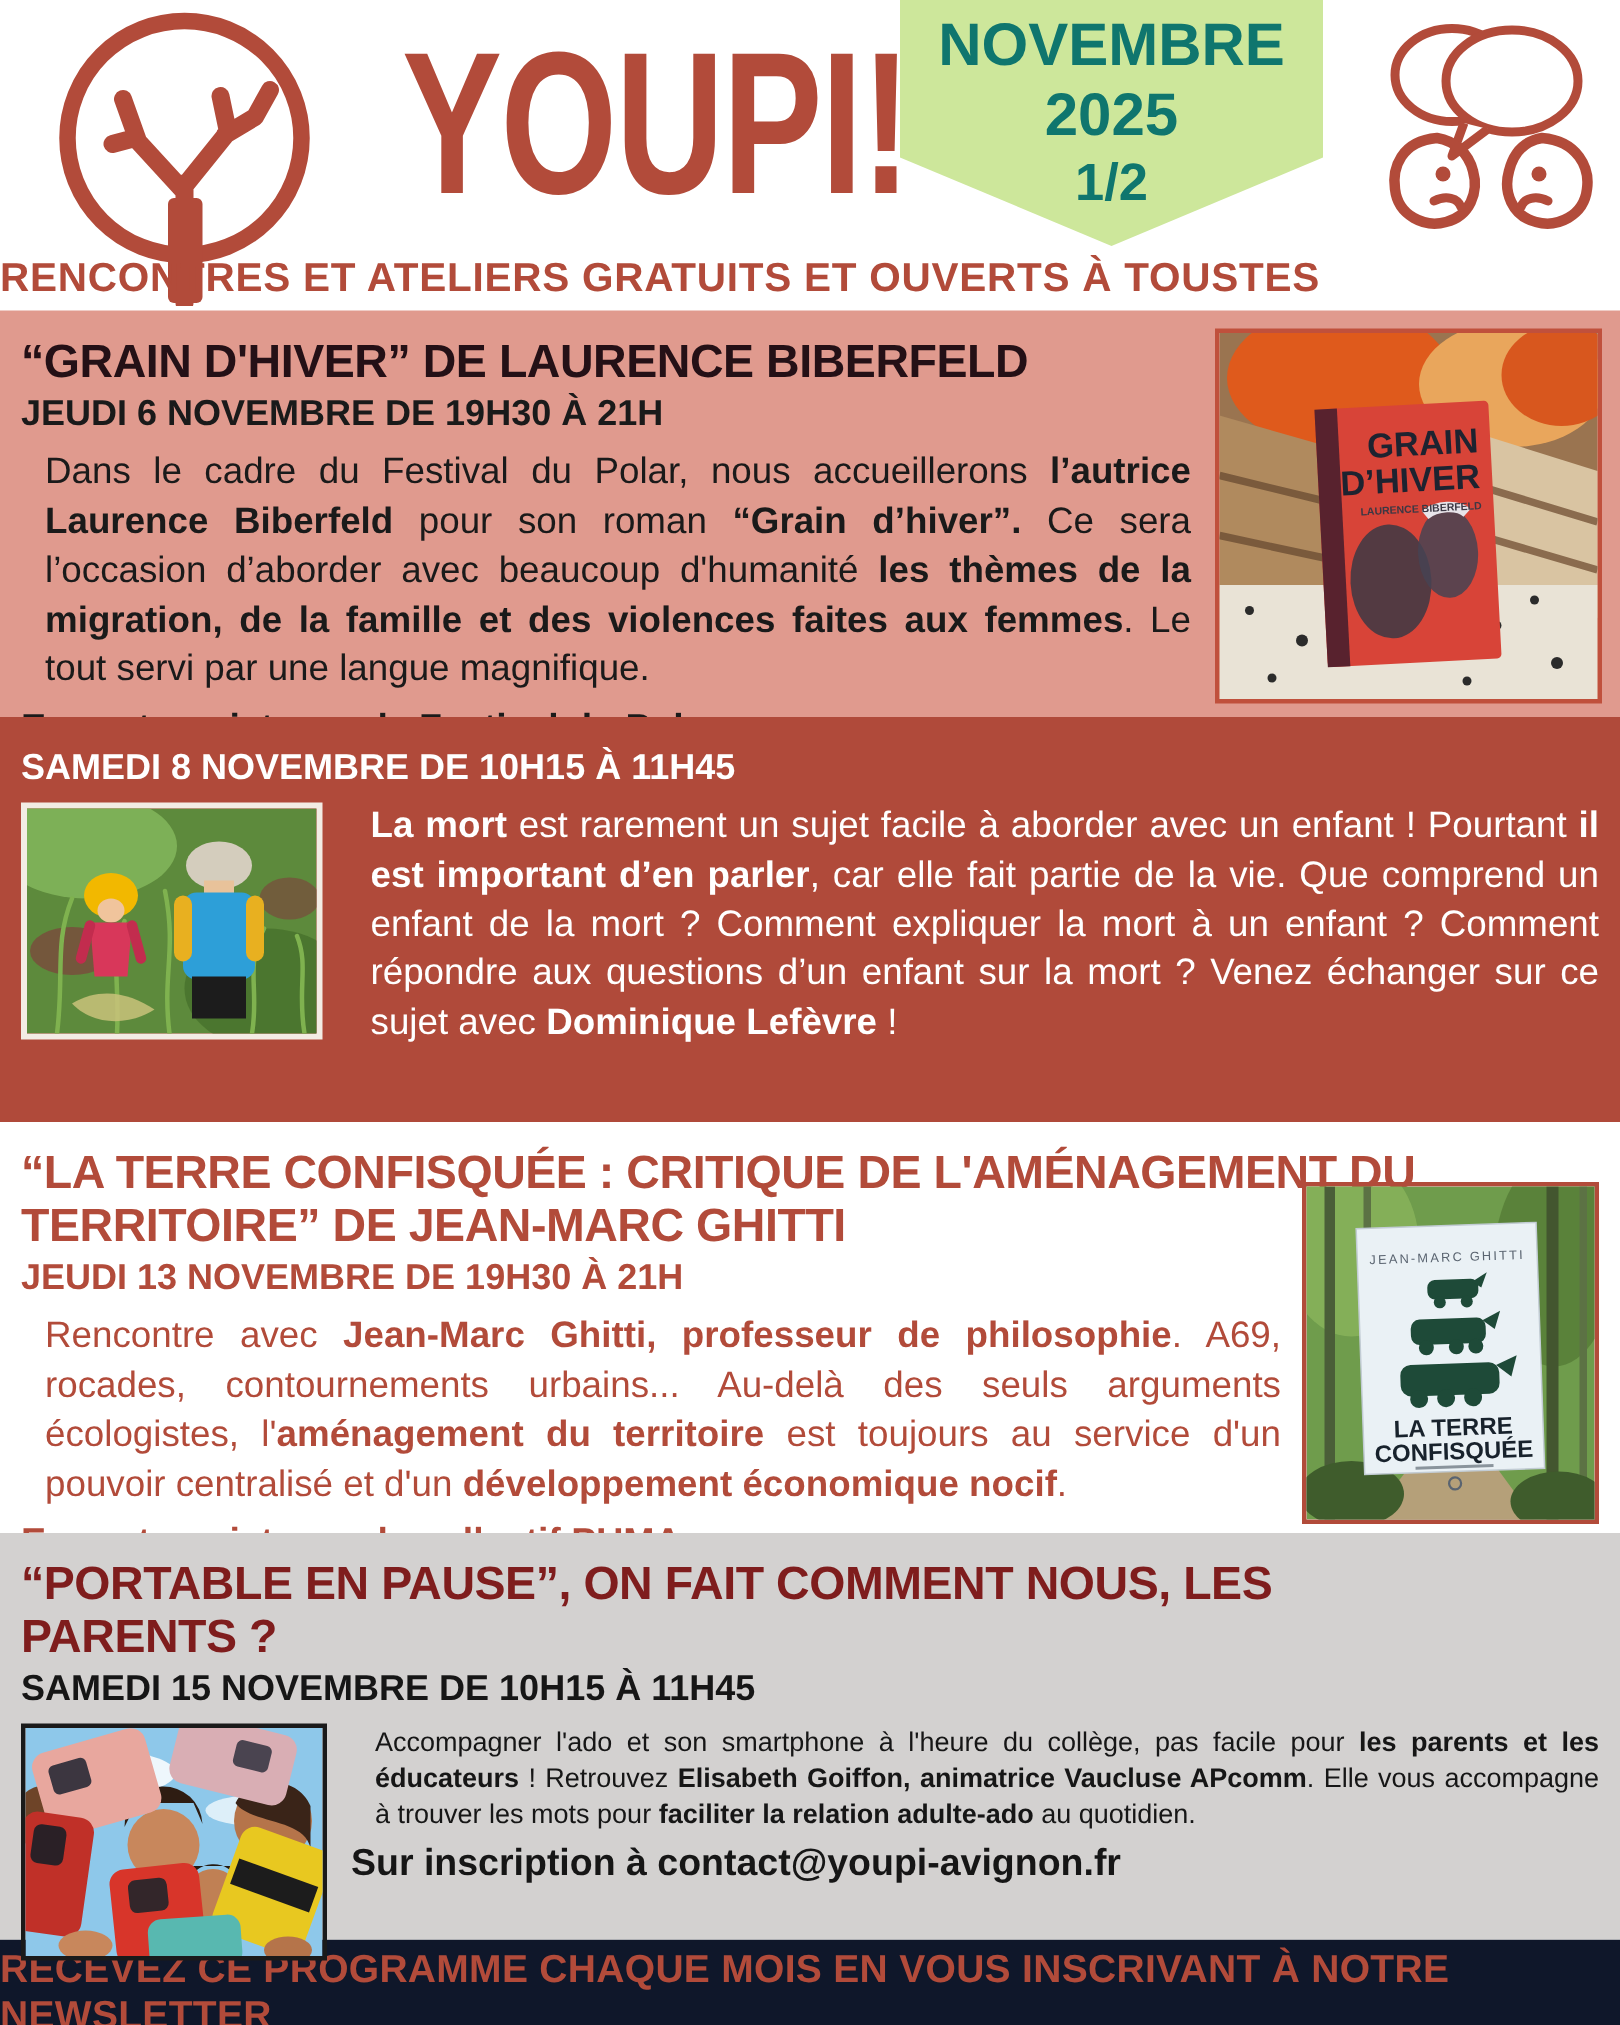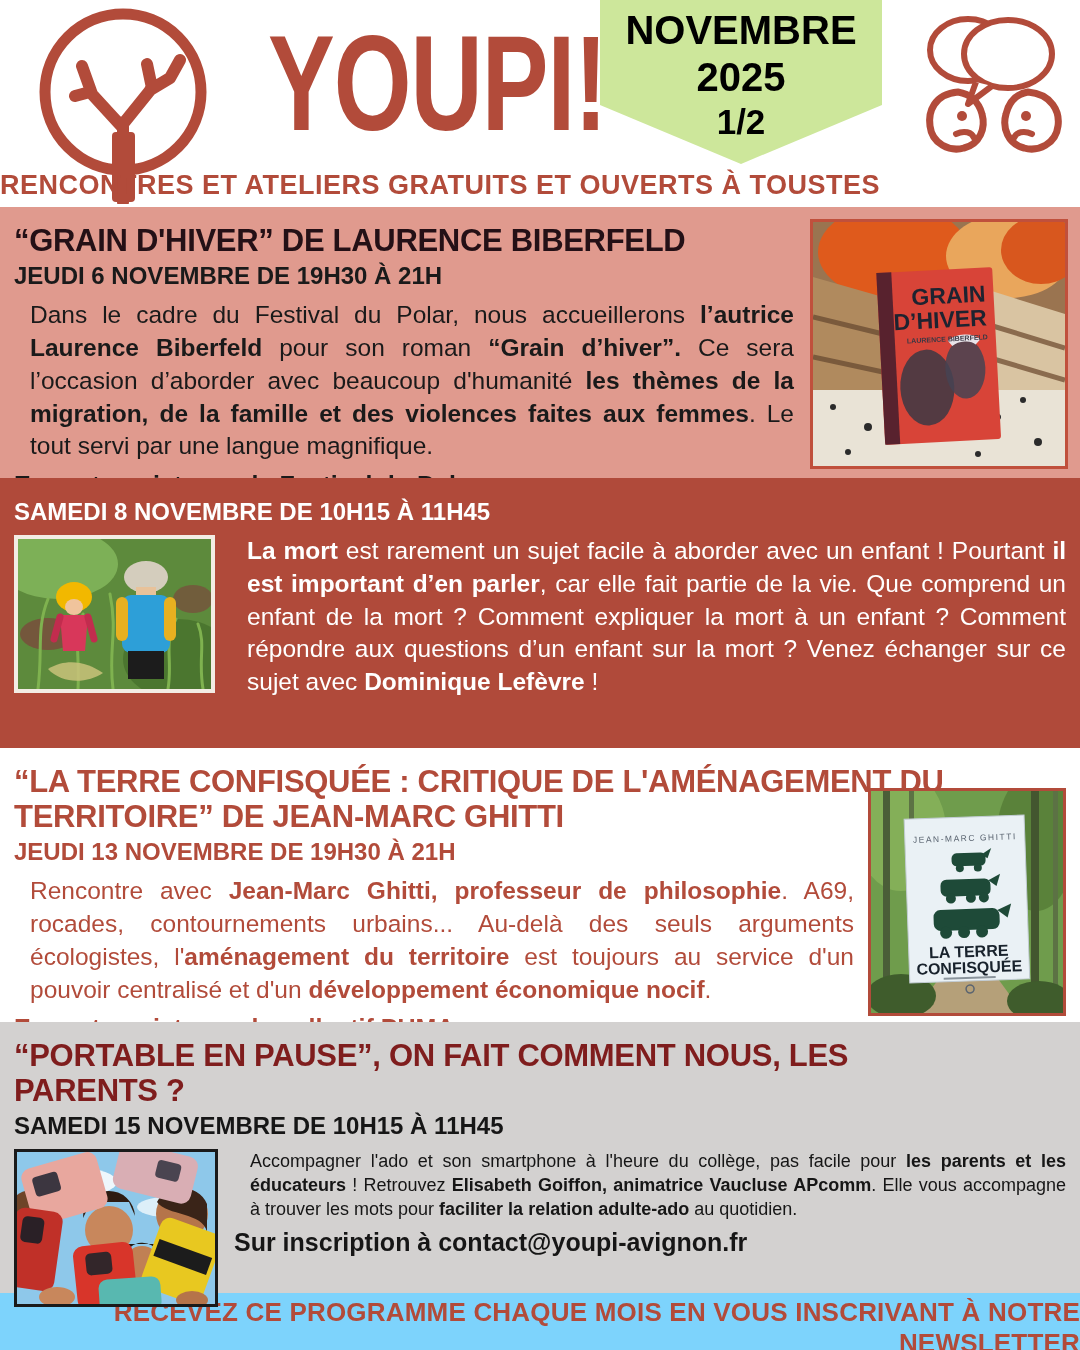--- a/index.html
+++ b/index.html
@@ -8,21 +8,21 @@
   .page { position:relative; width:1080px; height:1350px; background:#ffffff; overflow:hidden; }
 
   
   .header { position:relative; height:207px; background:#ffffff; }
   .logo { position:absolute; left:20px; top:4px; }
   .wordmark { position:absolute; left:268px; top:6px; font-size:100px; font-weight:700;
               color:#b24b3a; transform:scaleY(1.35); transform-origin:top left;
               letter-spacing:-1px; white-space:nowrap; }
   .banner { position:absolute; left:600px; top:0; width:282px; height:164px;
             background:#cde79b; clip-path:polygon(0 0,100% 0,100% 64%,50% 100%,0 64%);
-            text-align:center; color:#000000; font-weight:700; }
+            text-align:center; color:#0f766e; font-weight:700; }
   .banner .b1 { font-size:40px; padding-top:8px; }
   .banner .b2 { font-size:40px; margin-top:2px; }
   .banner .b3 { font-size:35px; margin-top:2px; }
   .speech { position:absolute; left:916px; top:8px; }
   .tagline { position:absolute; left:0; right:0; top:170px; text-align:left;
              color:#b24b3a; font-weight:700; font-size:27px; letter-spacing:0.5px; }
 
   
   .sec { position:relative; padding:16px 14px; }
   .title { font-weight:700; font-size:31px; line-height:1.13; letter-spacing:-0.3px; }
@@ -48,21 +48,21 @@
   .s3 .photo { position:absolute; right:14px; top:40px; border:3px solid #b24b3a; line-height:0; }
 
   .s4 { height:271px; background:#d3d1d0; color:#161616; }
   .s4 .title { max-width:950px; color:#7f1d1d; }
   .s4 .row { display:flex; margin-top:9px; }
   .s4 .photo { border:3px solid #1a1a1a; margin-right:16px; line-height:0; align-self:flex-start; }
   .s4 .body { margin-top:0; flex:1; font-size:18px; }
   .s4 .inscription { font-weight:700; font-size:25px; margin-top:7px; }
 
   
-  .footer { height:57px; background:#7dd3fc; text-align:right; padding-top:4px; }
+  .footer { height:57px; background:#0f172a; text-align:left; padding-top:4px; }
   .footer .f1 { color:#b24b3a; font-weight:700; font-size:26px; letter-spacing:0.2px; }
 </style>
 </head>
 <body>
 
 <div class="page">
 
   <div class="header">
 
     <svg class="logo" width="222" height="200" viewBox="0 0 222 200">

